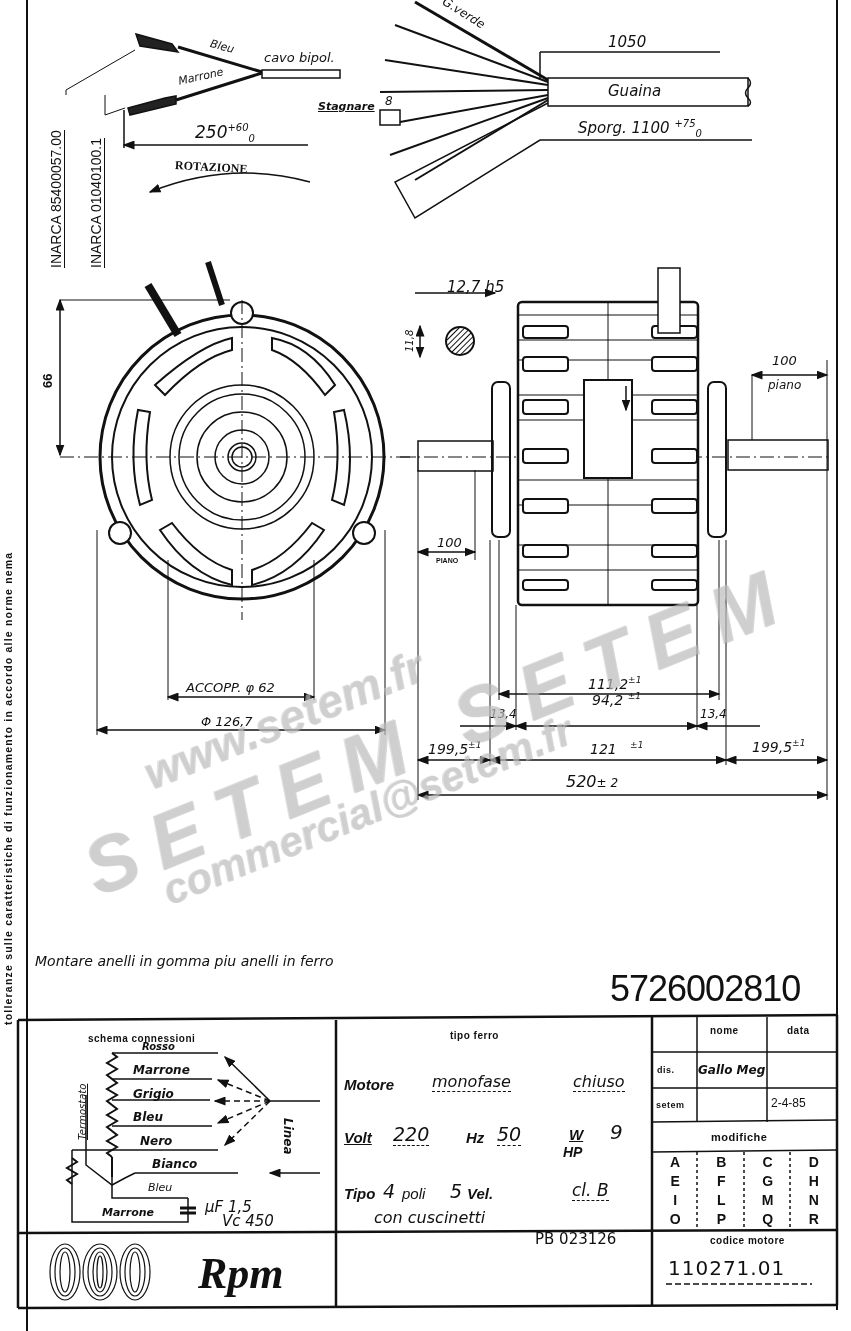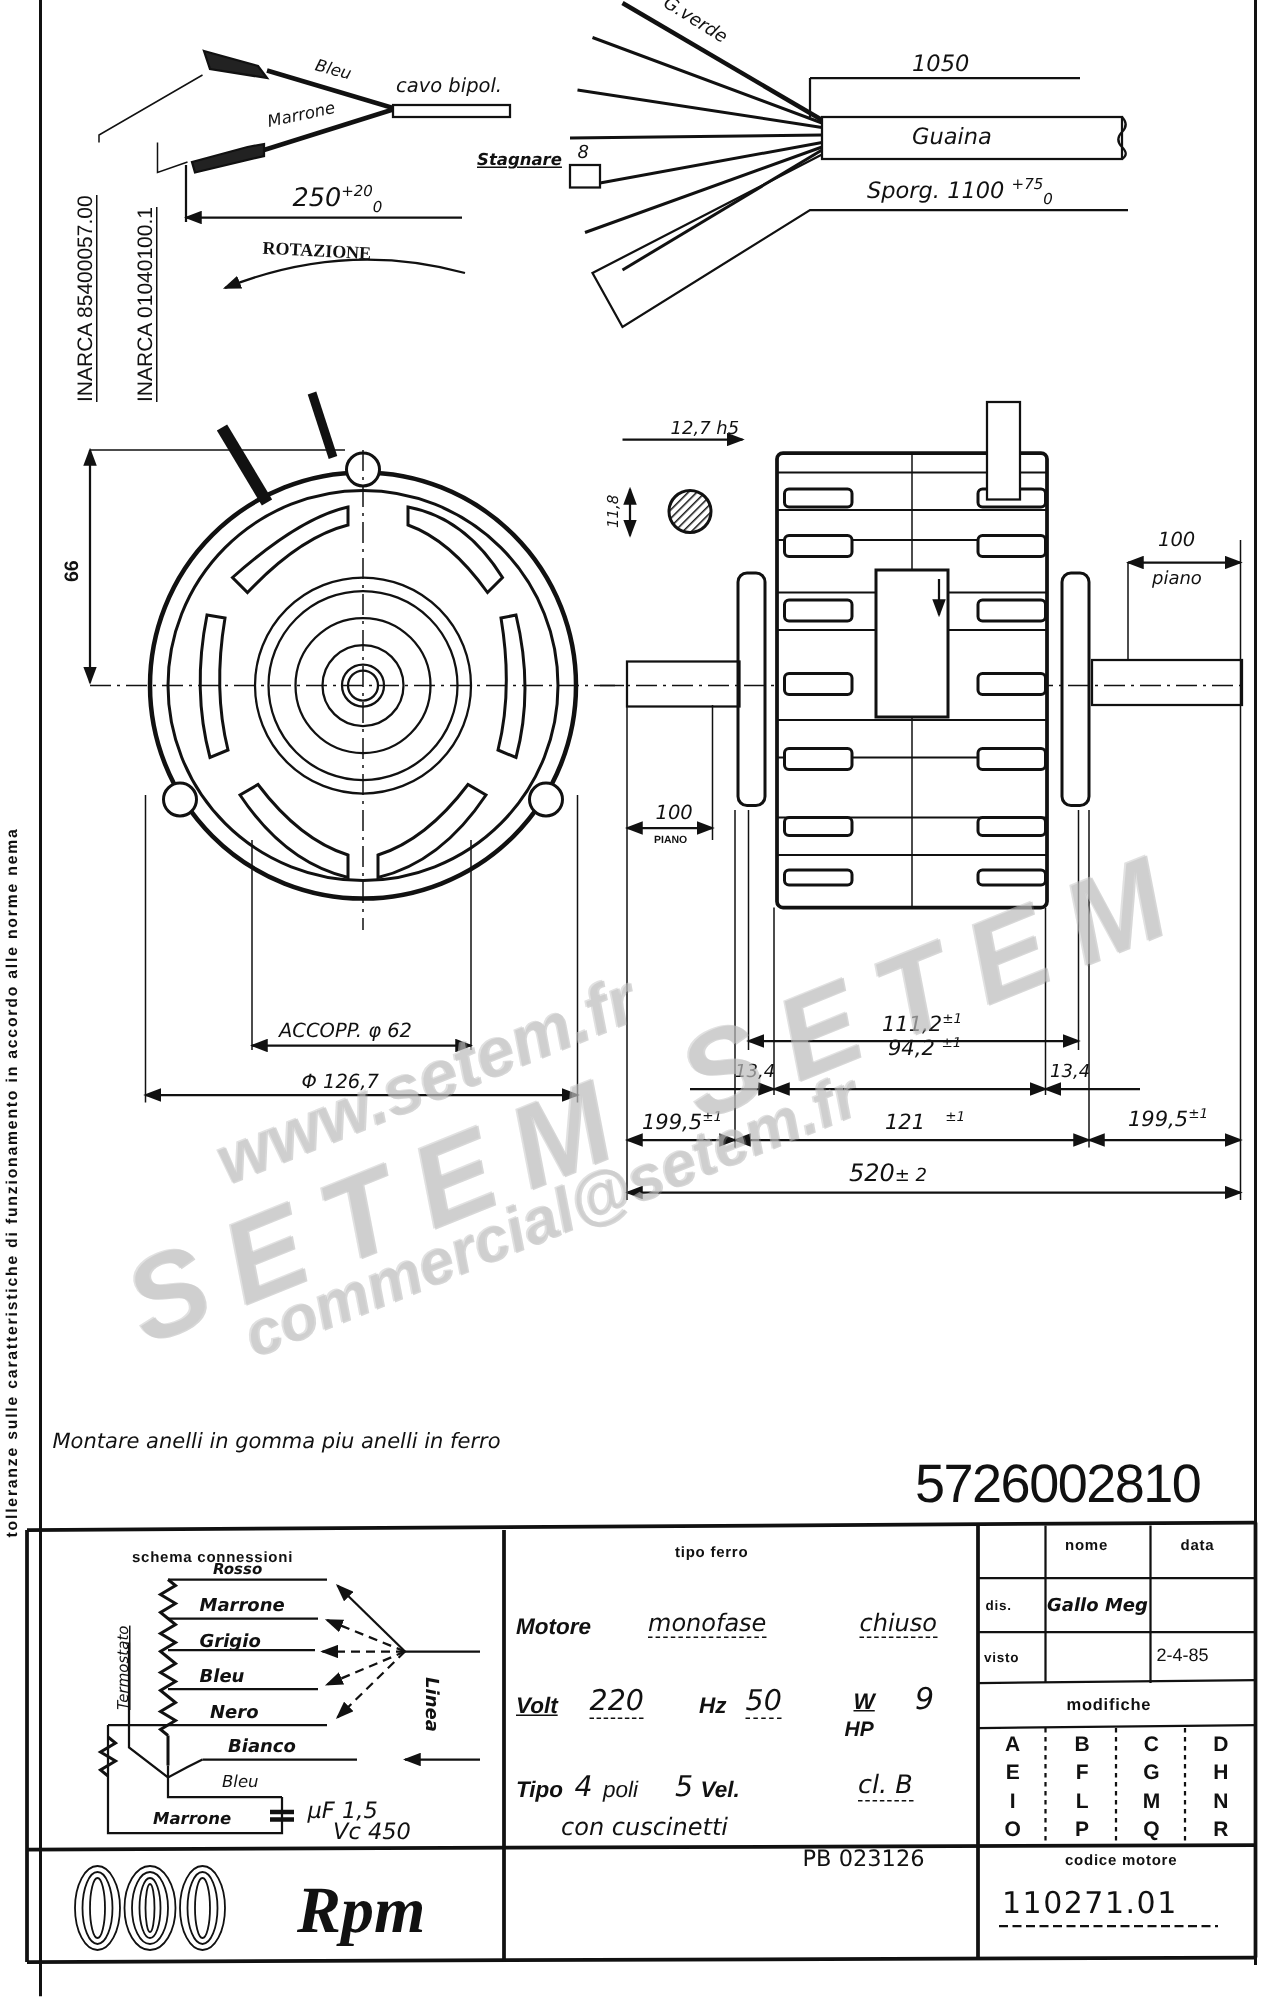--- a/index.html
+++ b/index.html
@@ -226,35 +226,35 @@
   </g>
 
   <line x1="666" y1="1284" x2="812" y2="1284" stroke="#111" stroke-width="1.5" stroke-dasharray="6,3"></line>
 </svg>
 
 <div class="abs" style="left:48px;top:268px;transform:rotate(-90deg);transform-origin:0 0;font-size:14px;white-space:nowrap;border-bottom:1.5px solid #111;">INARCA 85400057.00</div>
 <div class="abs" style="left:88px;top:268px;transform:rotate(-90deg);transform-origin:0 0;font-size:14px;white-space:nowrap;border-bottom:1.5px solid #111;">INARCA 01040100.1</div>
 <div class="abs hand" style="left:210px;top:40px;font-size:11px;transform:rotate(15deg);">Bleu</div>
 <div class="abs hand" style="left:178px;top:70px;font-size:11px;transform:rotate(-12deg);">Marrone</div>
 <div class="abs hand" style="left:264px;top:50px;font-size:13px;">cavo bipol.</div>
-<div class="abs hand" style="left:195px;top:122px;font-size:17px;"><span>250</span><sup style="font-size:10px;">+20</sup><sub style="font-size:10px;">0</sub></div>
+<div class="abs hand" style="left:195px;top:122px;font-size:17px;"><span>250</span><sup style="font-size:10px;">+60</sup><sub style="font-size:10px;">0</sub></div>
 <div class="abs" style="left:175px;top:160px;font-size:12px;font-weight:bold;font-family:'Liberation Serif',serif;transform:rotate(3deg);">ROTAZIONE</div>
 
 <div class="abs hand" style="left:440px;top:6px;font-size:12px;transform:rotate(32deg);">G.verde</div>
 <div class="abs hand" style="left:318px;top:100px;font-size:11px;font-weight:bold;text-decoration:underline;">Stagnare</div>
 <div class="abs hand" style="left:385px;top:94px;font-size:12px;">8</div>
 <div class="abs hand" style="left:608px;top:33px;font-size:15px;">1050</div>
 <div class="abs hand" style="left:608px;top:82px;font-size:15px;">Guaina</div>
 <div class="abs hand" style="left:578px;top:118px;font-size:15px;"><span>Sporg. 1100</span> <sup style="font-size:10px;">+75</sup><sub style="font-size:10px;">0</sub></div>
 
 <div class="abs" style="left:40px;top:388px;font-size:13px;font-weight:bold;transform:rotate(-90deg);transform-origin:0 0;">66</div>
 <div class="abs hand" style="left:186px;top:680px;font-size:13px;">ACCOPP. φ 62</div>
 <div class="abs hand" style="left:201px;top:714px;font-size:13px;">Φ 126,7</div>
 
-<div class="abs hand" style="left:447px;top:278px;font-size:12px;">12,7 h5</div>
+<div class="abs hand" style="left:447px;top:278px;font-size:15px;">12,7 h5</div>
 <div class="abs hand" style="left:404px;top:352px;font-size:10px;transform:rotate(-90deg);transform-origin:0 0;">11,8</div>
 <div class="abs hand" style="left:437px;top:535px;font-size:13px;">100</div>
 <div class="abs" style="left:436px;top:557px;font-size:7px;font-weight:bold;">PIANO</div>
 <div class="abs hand" style="left:772px;top:353px;font-size:13px;">100</div>
 <div class="abs hand" style="left:768px;top:378px;font-size:12px;">piano</div>
 <div class="abs hand" style="left:588px;top:675px;font-size:14px;"><span>111,2</span><sup style="font-size:9px;">±1</sup></div>
 <div class="abs hand" style="left:490px;top:707px;font-size:12px;">13,4</div>
 <div class="abs hand" style="left:592px;top:691px;font-size:14px;text-align:center;"><span>94,2</span> <sup style="font-size:9px;">±1</sup></div>
 <div class="abs hand" style="left:700px;top:707px;font-size:12px;">13,4</div>
 <div class="abs hand" style="left:428px;top:740px;font-size:14px;"><span>199,5</span><sup style="font-size:9px;">±1</sup></div>
@@ -301,21 +301,21 @@
 <div class="abs" style="left:467px;top:1185px;font-size:15px;font-weight:bold;font-style:italic;">Vel.</div>
 <div class="abs hand dash-u" style="left:572px;top:1180px;font-size:17px;">cl. B</div>
 <div class="abs hand" style="left:374px;top:1208px;font-size:16px;">con cuscinetti</div>
 <div class="abs hand" style="left:535px;top:1230px;font-size:15px;font-style:normal;">PB 023126</div>
 
 <div class="abs small-hdr" style="left:710px;top:1025px;">nome</div>
 <div class="abs small-hdr" style="left:787px;top:1025px;">data</div>
 <div class="abs small-hdr" style="left:657px;top:1065px;font-size:9px;">dis.</div>
 <div class="abs hand" style="left:698px;top:1063px;font-size:12px;font-weight:bold;">Gallo Meg</div>
 <div class="abs" style="left:771px;top:1096px;font-size:12px;">2-4-85</div>
-<div class="abs small-hdr" style="left:656px;top:1100px;font-size:9px;">visto</div>
+<div class="abs small-hdr" style="left:656px;top:1100px;font-size:9px;">setem</div>
 <div class="abs small-hdr" style="left:711px;top:1131px;font-size:11px;">modifiche</div>
 <div class="abs" style="left:652px;top:1153px;width:185px;">
   <div style="display:grid;grid-template-columns:repeat(4,1fr);grid-template-rows:repeat(4,19px);text-align:center;font-weight:bold;font-size:14px;line-height:19px;">
     <span>A</span>
       <span>B</span>
       <span>C</span>
       <span>D</span>
     <span>E</span>
       <span>F</span>
       <span>G</span>

